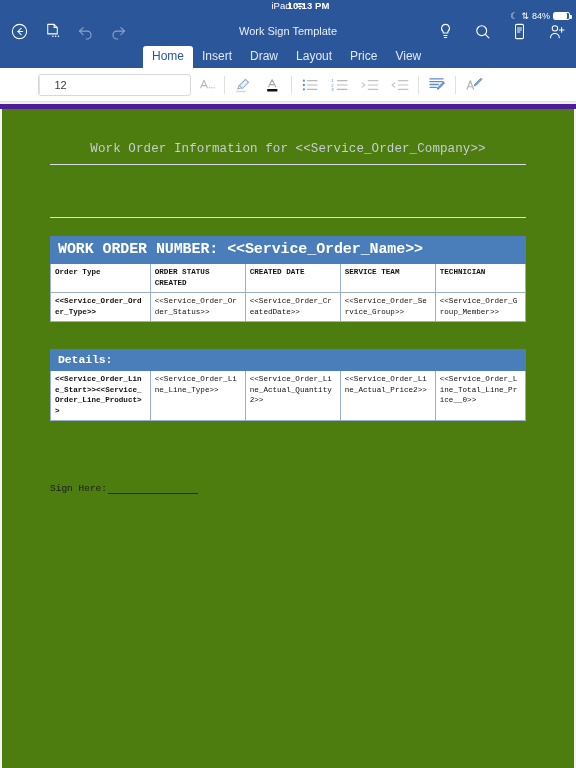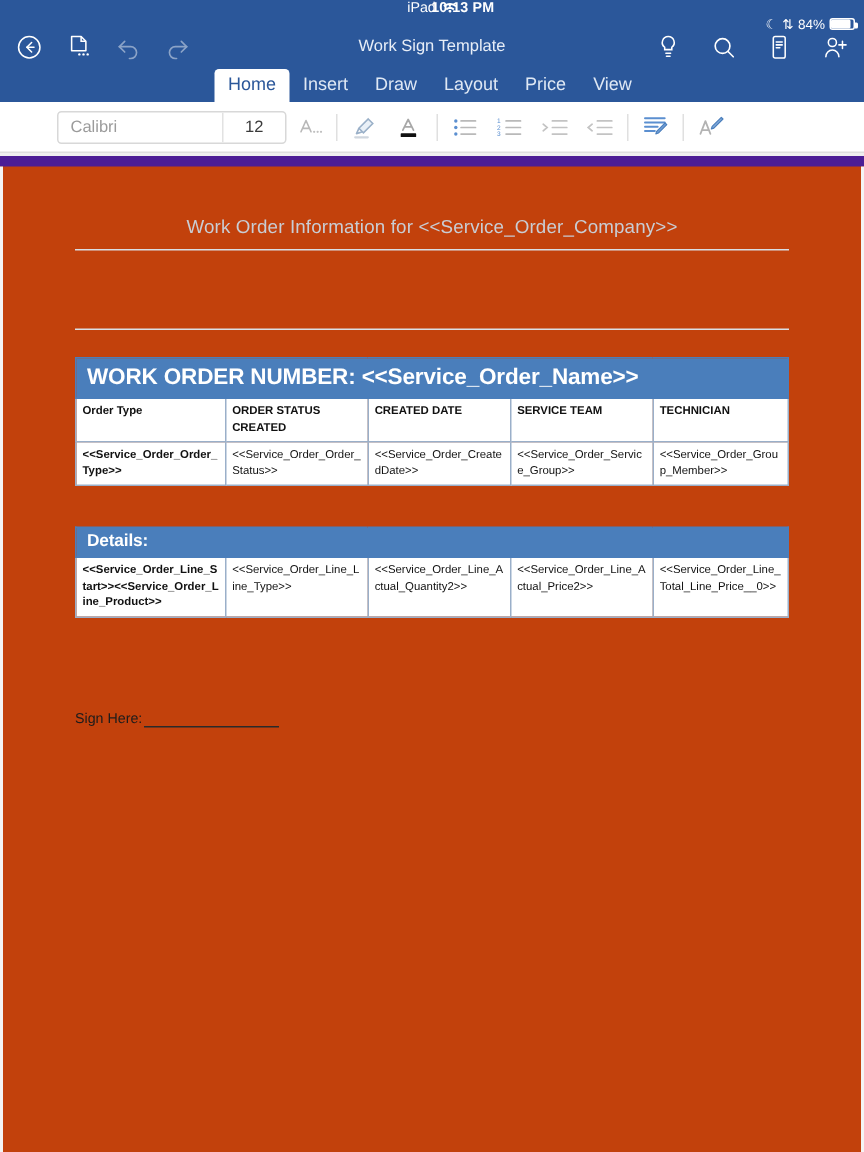--- a/index.html
+++ b/index.html
@@ -117,22 +117,23 @@
 
   
   .canvas {
     position: relative;
     height: calc(768px - 16px - 30px - 22px - 34px);
     background: #efefef;
     overflow: hidden;
   }
   .page {
     position: absolute; top: 2px; left: 0; right: 0; bottom: 0;
-    background: #c2410c;
-    border-top: 7px solid #4c1d95;
+    background: #4d7c0f;
+    border-top: 5px solid #4c1d95;
+    font-family: Liberation Mono, monospace;
   }
   .side-edge-l { position: absolute; left: 0; top: 0; bottom: 0; width: 2px; background: #f4f4f4; }
   .side-edge-r { position: absolute; right: 0; top: 0; bottom: 0; width: 2px; background: #f4f4f4; }
 
   
   .doc-header {
     margin: 33px 50px 0 50px;
     text-align: center;
     color: #c9cdd4;
     font-size: 12.5px;
@@ -287,21 +288,20 @@
   <div class="rtab active">Home</div>
   <div class="rtab">Insert</div>
   <div class="rtab">Draw</div>
   <div class="rtab">Layout</div>
   <div class="rtab">Price</div>
   <div class="rtab">View</div>
 </div>
 
 <div class="ribbon-bar">
   <div class="font-box">
-    <div class="font-name">Calibri</div>
     <div class="font-size">12</div>
   </div>
 
   <div class="tool-group">
     <div class="tbtn">
       <svg width="17" height="15" viewBox="0 0 20 18" fill="none" stroke="#b8b8b8" stroke-width="1.3">
         <path d="M3 13L7 4l4 9M4.4 10.3h5.2" stroke-linecap="round" stroke-linejoin="round"></path>
         <circle cx="13.5" cy="13" r=".9" fill="#c0c0c0" stroke="none"></circle>
         <circle cx="16.3" cy="13" r=".9" fill="#c0c0c0" stroke="none"></circle>
         <circle cx="19" cy="13" r=".9" fill="#c0c0c0" stroke="none"></circle>

